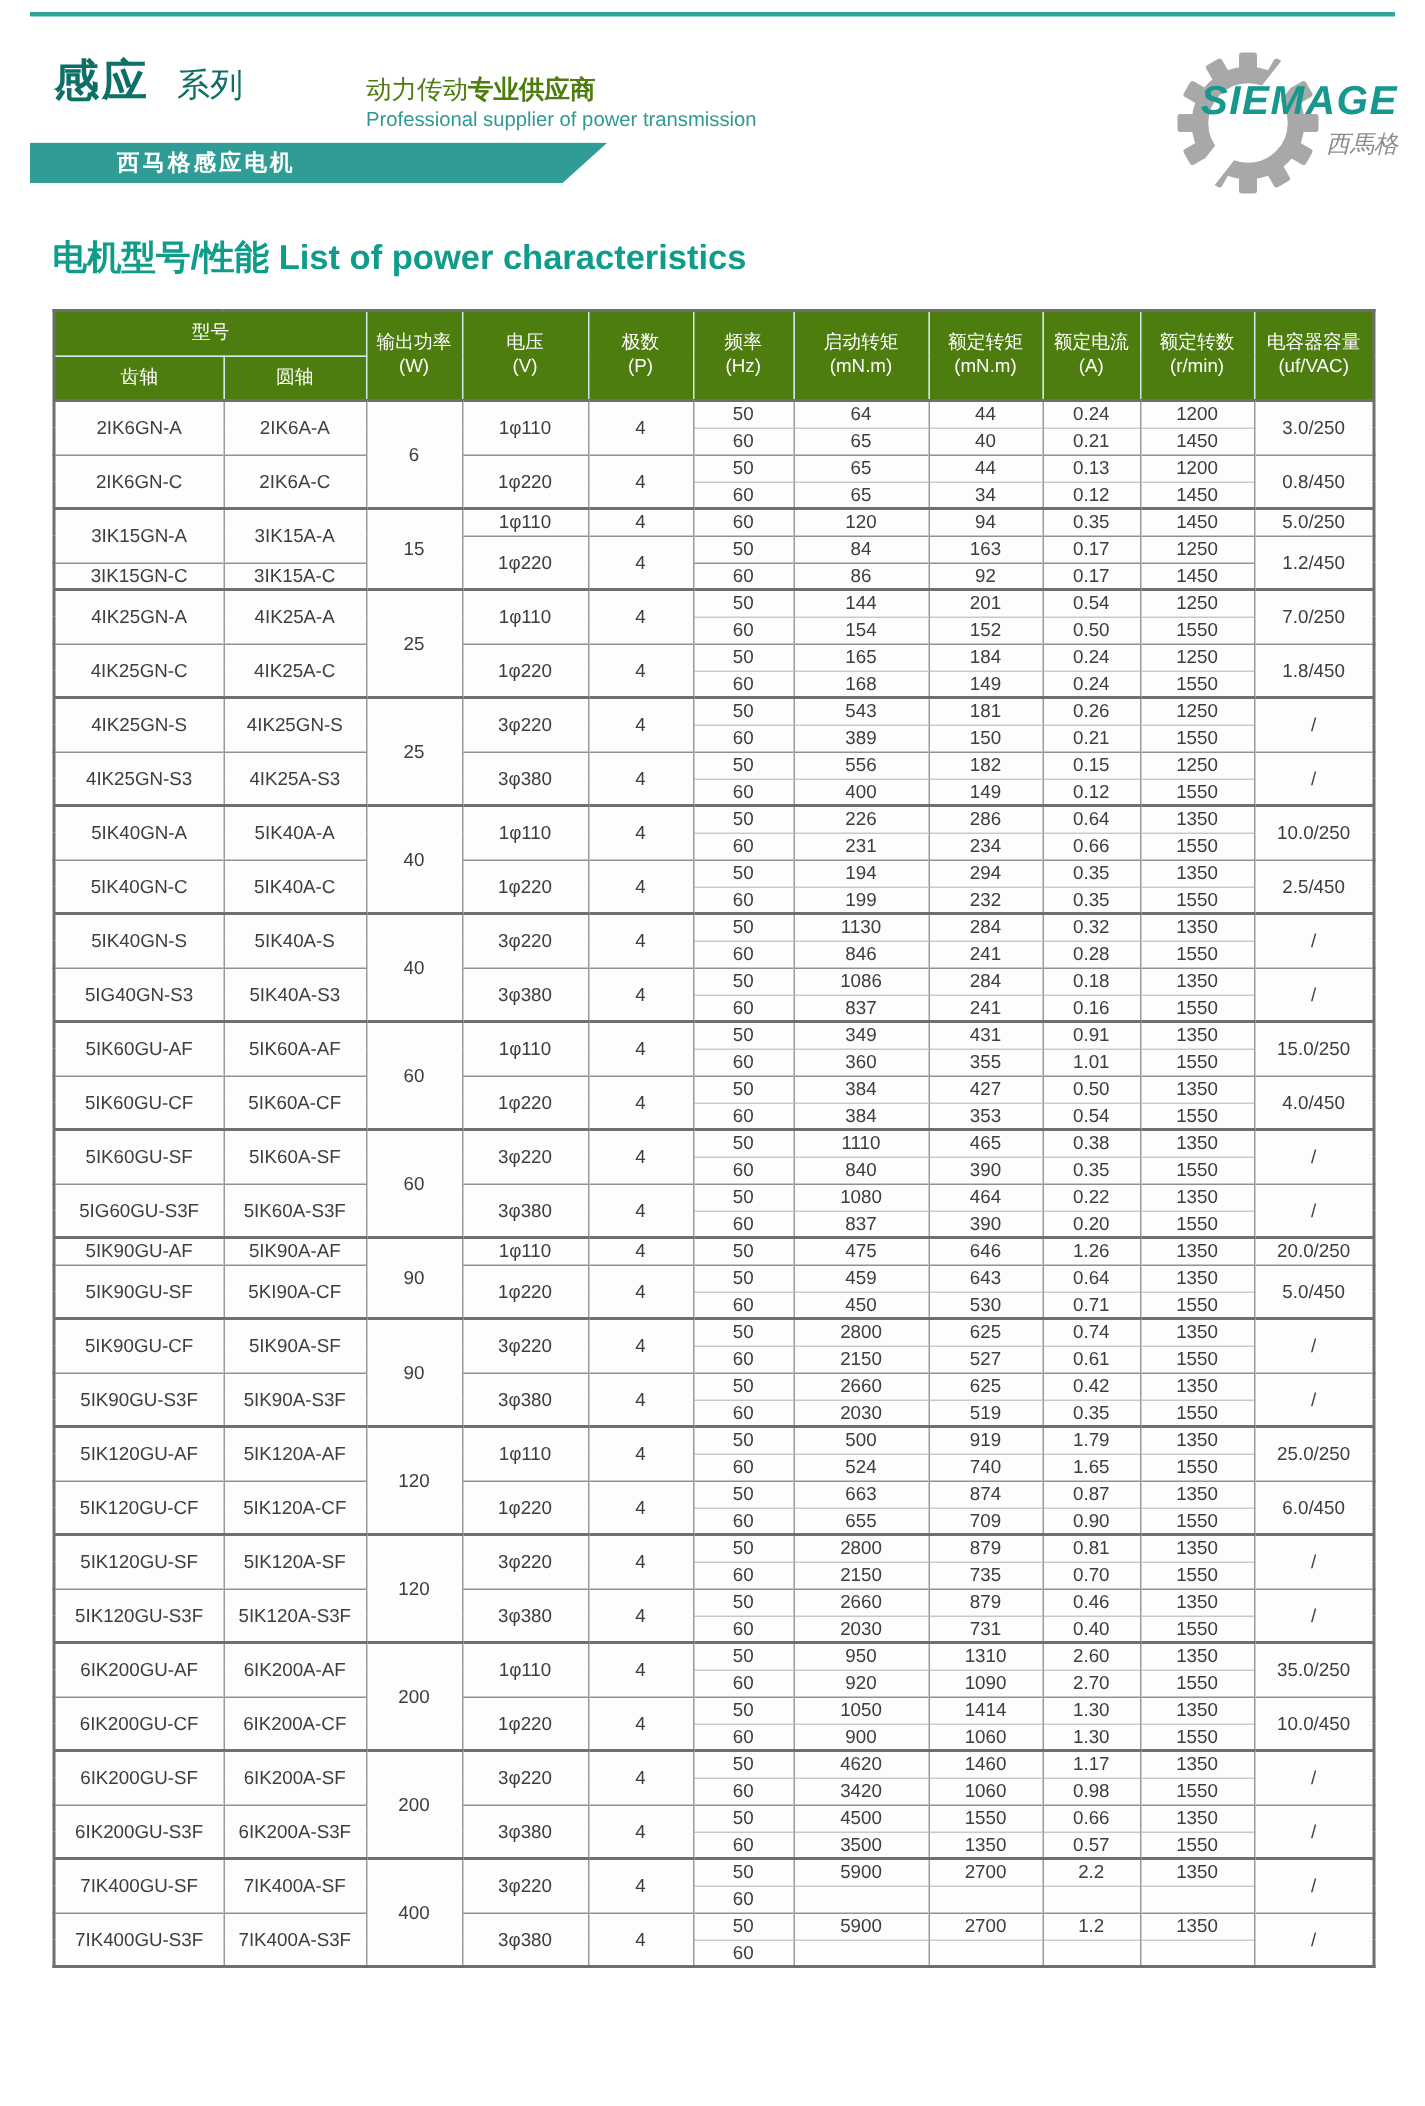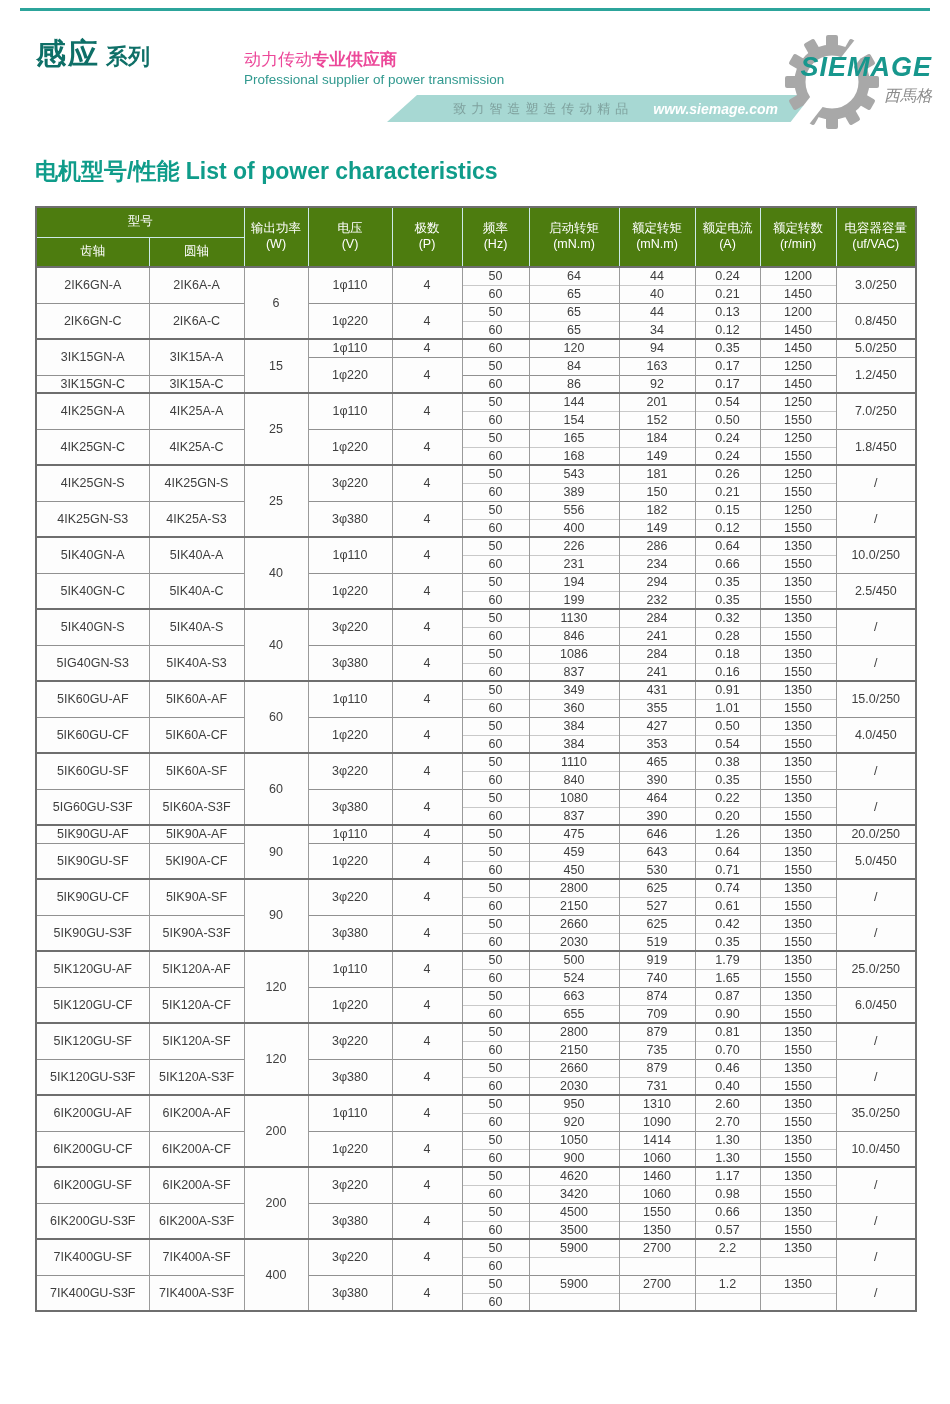--- a/index.html
+++ b/index.html
@@ -4,22 +4,22 @@
 <style>
   * { margin:0; padding:0; box-sizing:border-box; }
   body { background:#e8e8e8; font-family:"Liberation Sans","DejaVu Sans",sans-serif; }
   .page { position:relative; width:950px; height:1404px; background:#ffffff; margin:0 auto; overflow:hidden; }
 
   .top-rule { position:absolute; left:20px; top:8px; width:910px; height:3px; background:#2ca49b; }
 
   
   .series { position:absolute; left:36px; top:34px; color:#0e6f67; }
   .series-cn { font-size:30px; font-weight:bold; letter-spacing:2px; }
-  .series-suffix { font-size:22px; font-weight:bold; margin-left:6px; }
-  .tagline { position:absolute; left:244px; top:48px; font-size:17px; color:#ec4899; }
+  .series-suffix { font-size:22px; font-weight:normal; margin-left:18px; }
+  .tagline { position:absolute; left:244px; top:48px; font-size:17px; color:#4d7c0f; }
   .tagline b { font-weight:bold; }
   .tagline-en { position:absolute; left:244px; top:72px; font-size:13.5px; color:#31998f; }
 
   
   .banner-dark { position:absolute; left:20px; top:95px; width:385px; height:27px; background:#2f9d95;
     clip-path:polygon(0 0,100% 0,calc(100% - 30px) 100%,0 100%);
     color:#fff; font-size:15px; font-weight:bold; line-height:27px; padding-left:58px; letter-spacing:2px; }
   .banner-light { position:absolute; left:387px; top:95px; width:419px; height:27px; background:#a7d8d3;
     clip-path:polygon(30px 0,100% 0,100% 100%,0 100%);
     display:flex; align-items:center; justify-content:flex-end; padding-right:28px; gap:20px; }
@@ -60,24 +60,21 @@
 
   <div class="series">
     <span class="series-cn">感应</span><span class="series-suffix">系列</span>
   </div>
 
   <div class="tagline">
     <span>动力传动</span><b>专业供应商</b>
   </div>
   <div class="tagline-en">Professional supplier of power transmission</div>
 
-  <div class="banner-light">
-    <span class="banner-slogan">致力智造塑造传动精品</span>
-    <span class="banner-url">www.siemage.com</span>
-  </div>
+  <div class="banner-dark">西马格感应电机</div>
 
   <div class="logo">
     <span>
       <svg width="100" height="100" viewBox="0 0 100 100">
         <g fill="#a8a8a8">
           <circle cx="50" cy="50" r="32" fill="none" stroke="#a8a8a8" stroke-width="11"></circle>
           <rect x="44" y="3" width="12" height="12" rx="2"></rect>
           <rect x="44" y="3" width="12" height="12" rx="2" transform="rotate(30 50 50)"></rect>
           <rect x="44" y="3" width="12" height="12" rx="2" transform="rotate(60 50 50)"></rect>
           <rect x="44" y="3" width="12" height="12" rx="2" transform="rotate(90 50 50)"></rect>

